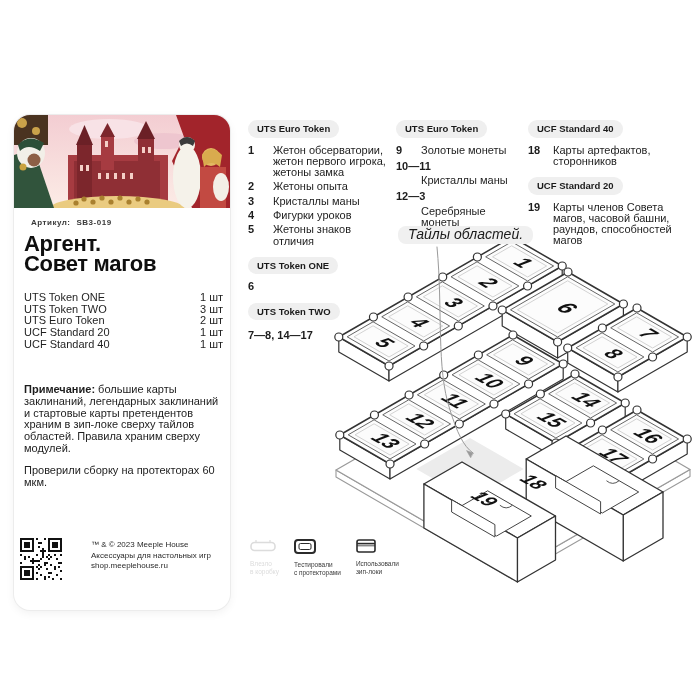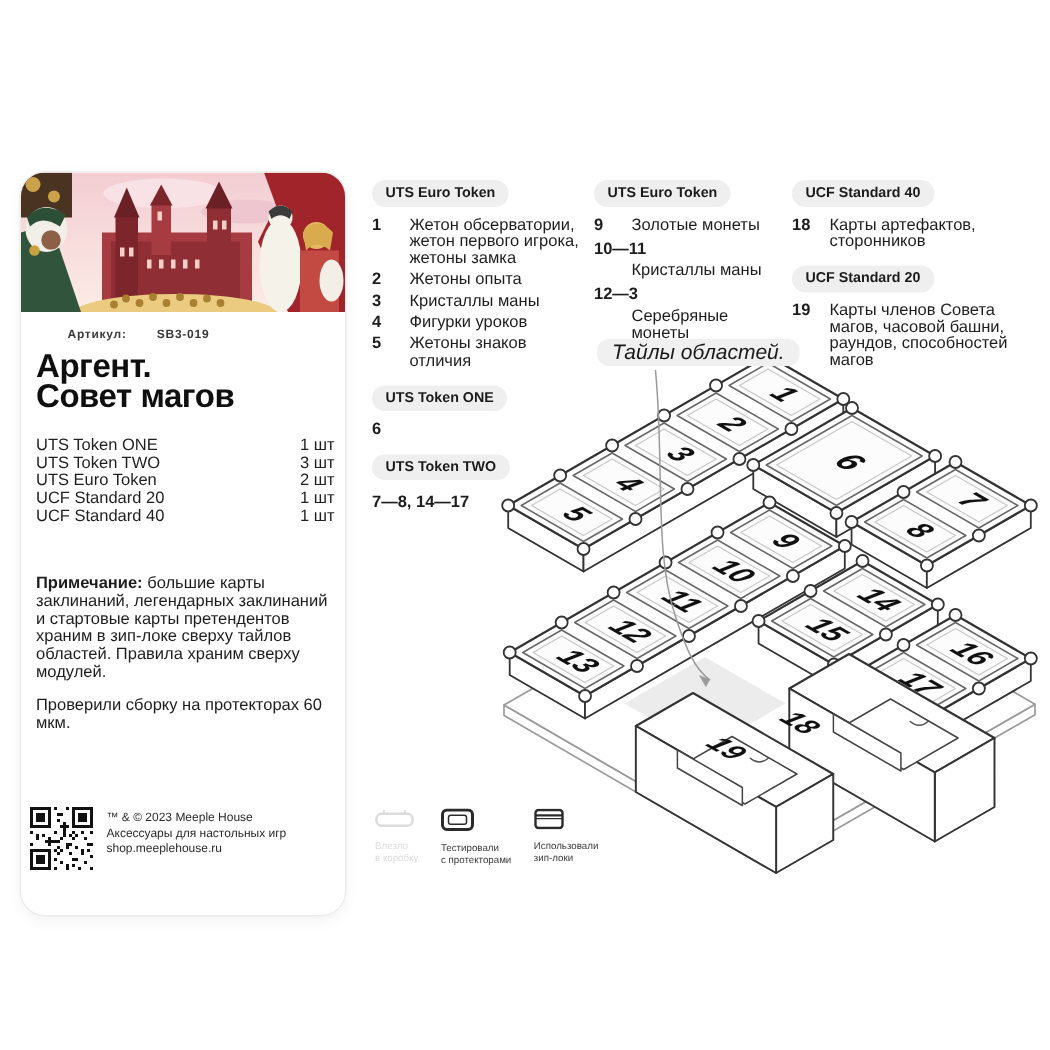--- a/index.html
+++ b/index.html
@@ -5,30 +5,30 @@
   html,body{margin:0;padding:0;background:#fff;}
   body{font-family:"Liberation Sans",sans-serif;color:#1b1b1b;-webkit-font-smoothing:antialiased;}
   .stage{position:relative;width:700px;height:700px;background:#fff;overflow:hidden;}
 
   
   .card{position:absolute;left:14px;top:115px;width:216px;height:495px;background:#fff;
         border-radius:16px;box-shadow:0 0 0 1px #ececec,0 3px 10px rgba(0,0,0,.06);}
   .art{position:absolute;left:0;top:0;width:216px;height:93px;border-radius:16px 16px 0 0;overflow:hidden;}
   .art svg{display:block;}
   .sku{position:absolute;left:11px;top:103px;font-size:8px;font-weight:700;letter-spacing:.5px;color:#3a3a3a;}
-  .sku span{margin-left:20px;}
+  .sku span{margin-left:6px;}
   .title{position:absolute;left:10px;top:119px;font-size:22px;line-height:20px;font-weight:800;letter-spacing:-.3px;color:#0f0f0f;}
   .components{position:absolute;left:10px;right:7px;top:177px;font-size:11px;line-height:11.7px;color:#1f1f1f;}
   .comp-row{display:flex;justify-content:space-between;}
   .note{position:absolute;left:10px;width:198px;top:269px;font-size:11px;line-height:11.8px;color:#1d1d1d;}
   .note b{font-weight:700;}
   .note2{position:absolute;left:10px;width:198px;top:350px;font-size:11px;line-height:11.8px;color:#1d1d1d;}
   .cfooter{position:absolute;left:6px;top:423px;display:flex;gap:9px;align-items:flex-start;}
   .cfooter .qr{width:42px;height:42px;}
-  .cfooter .ftext{font-size:8px;line-height:10.5px;color:#2a2a2a;padding-top:2px;}
+  .cfooter .ftext{font-size:8px;line-height:10.5px;color:#2a2a2a;padding-top:2px;margin-left:20px;}
 
   
   .legend-col{position:absolute;top:120px;font-size:11px;line-height:11.3px;color:#1d1d1d;}
   #col-0{left:248px;width:138px;}
   #col-1{left:396px;width:128px;}
   #col-2{left:528px;width:160px;}
   .badge{display:inline-block;background:#efefef;border-radius:9px;padding:4px 9px 4px;font-size:9.5px;
          font-weight:700;color:#1a1a1a;margin:0 0 7px;line-height:9.5px;}
   .legend-section{margin-bottom:8px;}
   .item{margin-bottom:1px;padding-bottom:2px;}

